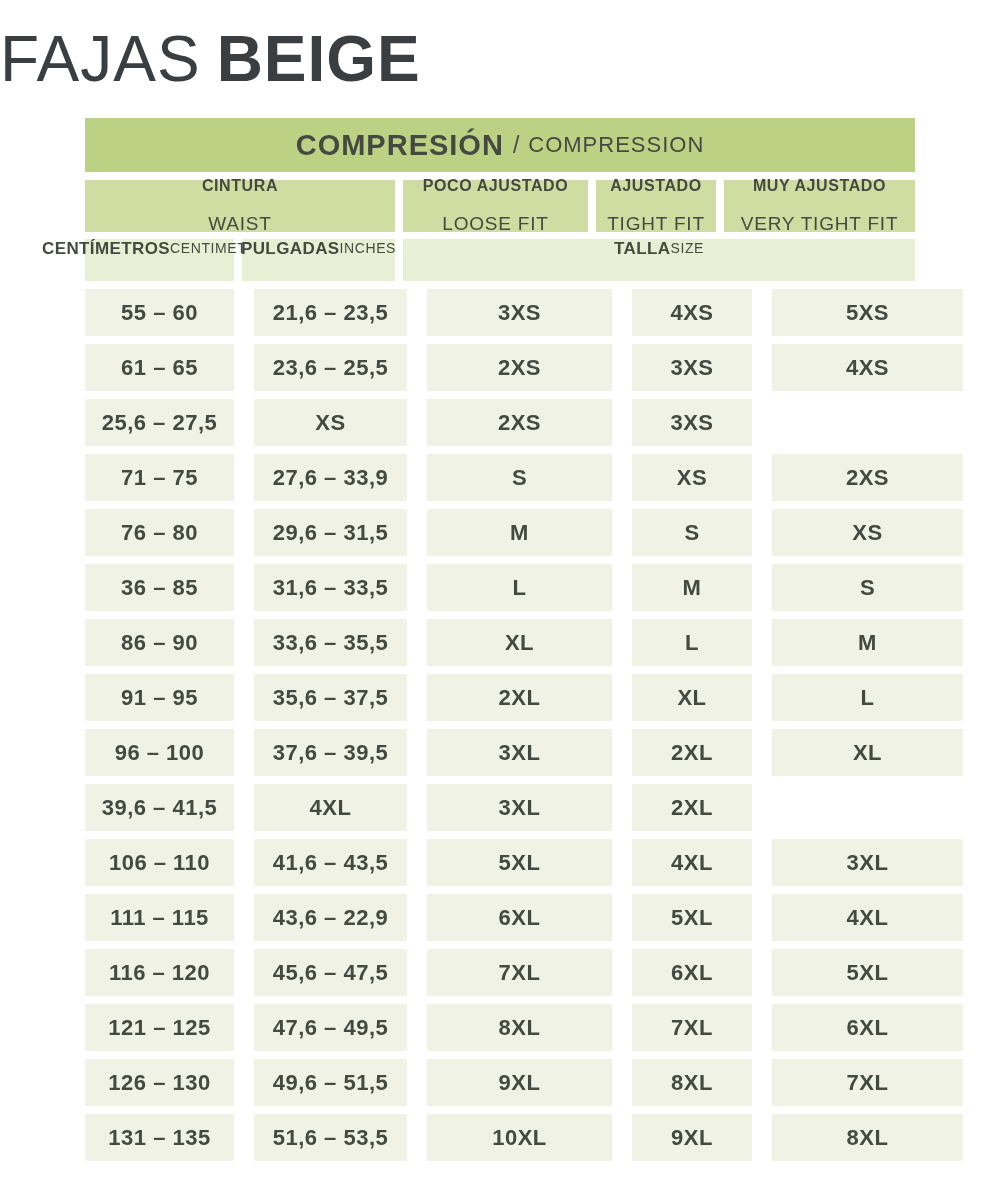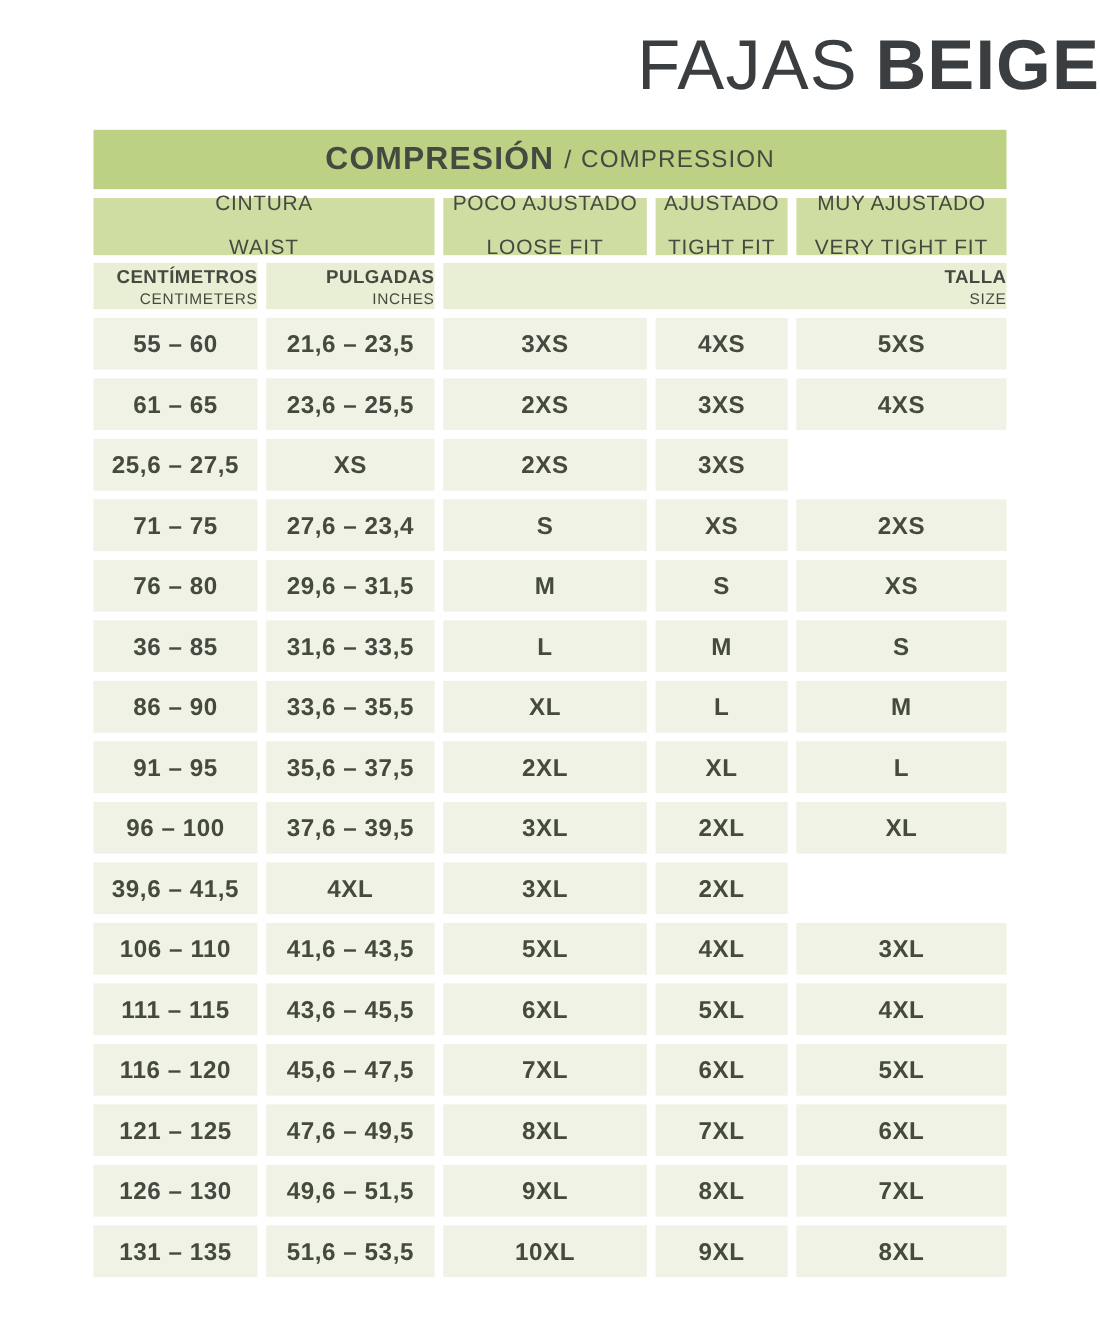--- a/index.html
+++ b/index.html
@@ -1,46 +1,46 @@
 <!DOCTYPE html>
 <html style="--title-color: #3b3e41; --bar-green: #bdd184; --header-green: #cfdda2; --subheader-green: #e9efd4; --cell-bg: #eff2e4; --text-dark: #454a41;"><head>
 <meta charset="utf-8">
 <style>
   * { margin:0; padding:0; box-sizing:border-box; }
   html,body { width:1000px; height:1200px; background:#fff;
     font-family:"Liberation Sans","DejaVu Sans",sans-serif; color:var(--text-dark,#3d4237); }
 
-  .page-title { position:absolute; left:0; top:22px; width:1000px; text-align:right;
+  .page-title { position:absolute; left:0; top:22px; width:1000px; text-align:left;
     font-size:64px; letter-spacing:1px; color:var(--title-color,#3b3e41); white-space:nowrap; }
   .page-title .w-regular { font-weight:400; }
   .page-title .w-bold { font-weight:800; margin-left:16px; }
 
   .size-chart { position:absolute; left:85px; top:118px; width:830px;border-radius:18px; }
 
   .bar { height:54px; background:var(--bar-green,#bdd184);
     display:flex; align-items:center; justify-content:center; gap:9px; }
   .bar .es { font-size:29px; font-weight:700; letter-spacing:1px; }
   .bar .sep { font-size:23px; font-weight:400; }
   .bar .en { font-size:22px; font-weight:400; letter-spacing:1px; }
 
   .hrow1 { margin-top:8px; display:grid; grid-template-columns:310px 185px 120px 191px;
     column-gap:8px; }
   .hrow2 { margin-top:7px; display:grid; grid-template-columns:149px 153px 512px;
     column-gap:8px; }
   .hcell { background:var(--header-green,#cfdda2); height:52px;
     display:flex; flex-direction:column; align-items:center; justify-content:center; }
   .h2cell { background:var(--subheader-green,#e9efd4); height:42px;
-    display:flex; flex-direction:column; align-items:flex-end; justify-content:center; }
-  .hcell .es { font-size:19px; font-weight:400; letter-spacing:0.6px; }
+    display:flex; flex-direction:row; align-items:flex-start; justify-content:center; }
+  .hcell .es { font-size:16px; font-weight:700; letter-spacing:0.6px; }
   .hcell .en { font-size:19px; font-weight:400; letter-spacing:0.8px; margin-top:18px; }
   .h2cell .es { font-size:17px; font-weight:700; letter-spacing:0.4px; }
   .h2cell .en { font-size:14px; font-weight:400; letter-spacing:0.6px; margin-top:1px; }
 
   .tbody { margin-top:8px; display:flex; flex-direction:column; gap:8px; }
-  .trow { display:grid; grid-template-columns:149px 153px 185px 120px 191px; column-gap:8px; }
+  .trow { display:grid; grid-template-columns:149px 153px 185px 120px 191px; column-gap:20px; }
   .cell { background:var(--cell-bg,#eff2e4); height:47px;
     display:flex; align-items:center; justify-content:center;
     font-size:22px; font-weight:700; letter-spacing:0.5px; color:var(--text-dark,#454a41); }
 </style>
 </head>
 <body>
 
 <h1 class="page-title"><span class="w-regular">FAJAS</span><span class="w-bold">BEIGE</span></h1>
 
 <main class="size-chart">
@@ -104,21 +104,21 @@
 
   <div class="trow">
     <div class="cell">25,6 – 27,5</div>
     <div class="cell">XS</div>
     <div class="cell">2XS</div>
     <div class="cell">3XS</div>
   </div>
 
   <div class="trow">
     <div class="cell">71 – 75</div>
-    <div class="cell">27,6 – 23,4</div>
+    <div class="cell">27,6 – 33,9</div>
     <div class="cell">S</div>
     <div class="cell">XS</div>
     <div class="cell">2XS</div>
   </div>
 
   <div class="trow">
     <div class="cell">76 – 80</div>
     <div class="cell">29,6 – 31,5</div>
     <div class="cell">M</div>
     <div class="cell">S</div>
@@ -167,21 +167,21 @@
   <div class="trow">
     <div class="cell">106 – 110</div>
     <div class="cell">41,6 – 43,5</div>
     <div class="cell">5XL</div>
     <div class="cell">4XL</div>
     <div class="cell">3XL</div>
   </div>
 
   <div class="trow">
     <div class="cell">111 – 115</div>
-    <div class="cell">43,6 – 45,5</div>
+    <div class="cell">43,6 – 22,9</div>
     <div class="cell">6XL</div>
     <div class="cell">5XL</div>
     <div class="cell">4XL</div>
   </div>
 
   <div class="trow">
     <div class="cell">116 – 120</div>
     <div class="cell">45,6 – 47,5</div>
     <div class="cell">7XL</div>
     <div class="cell">6XL</div>

